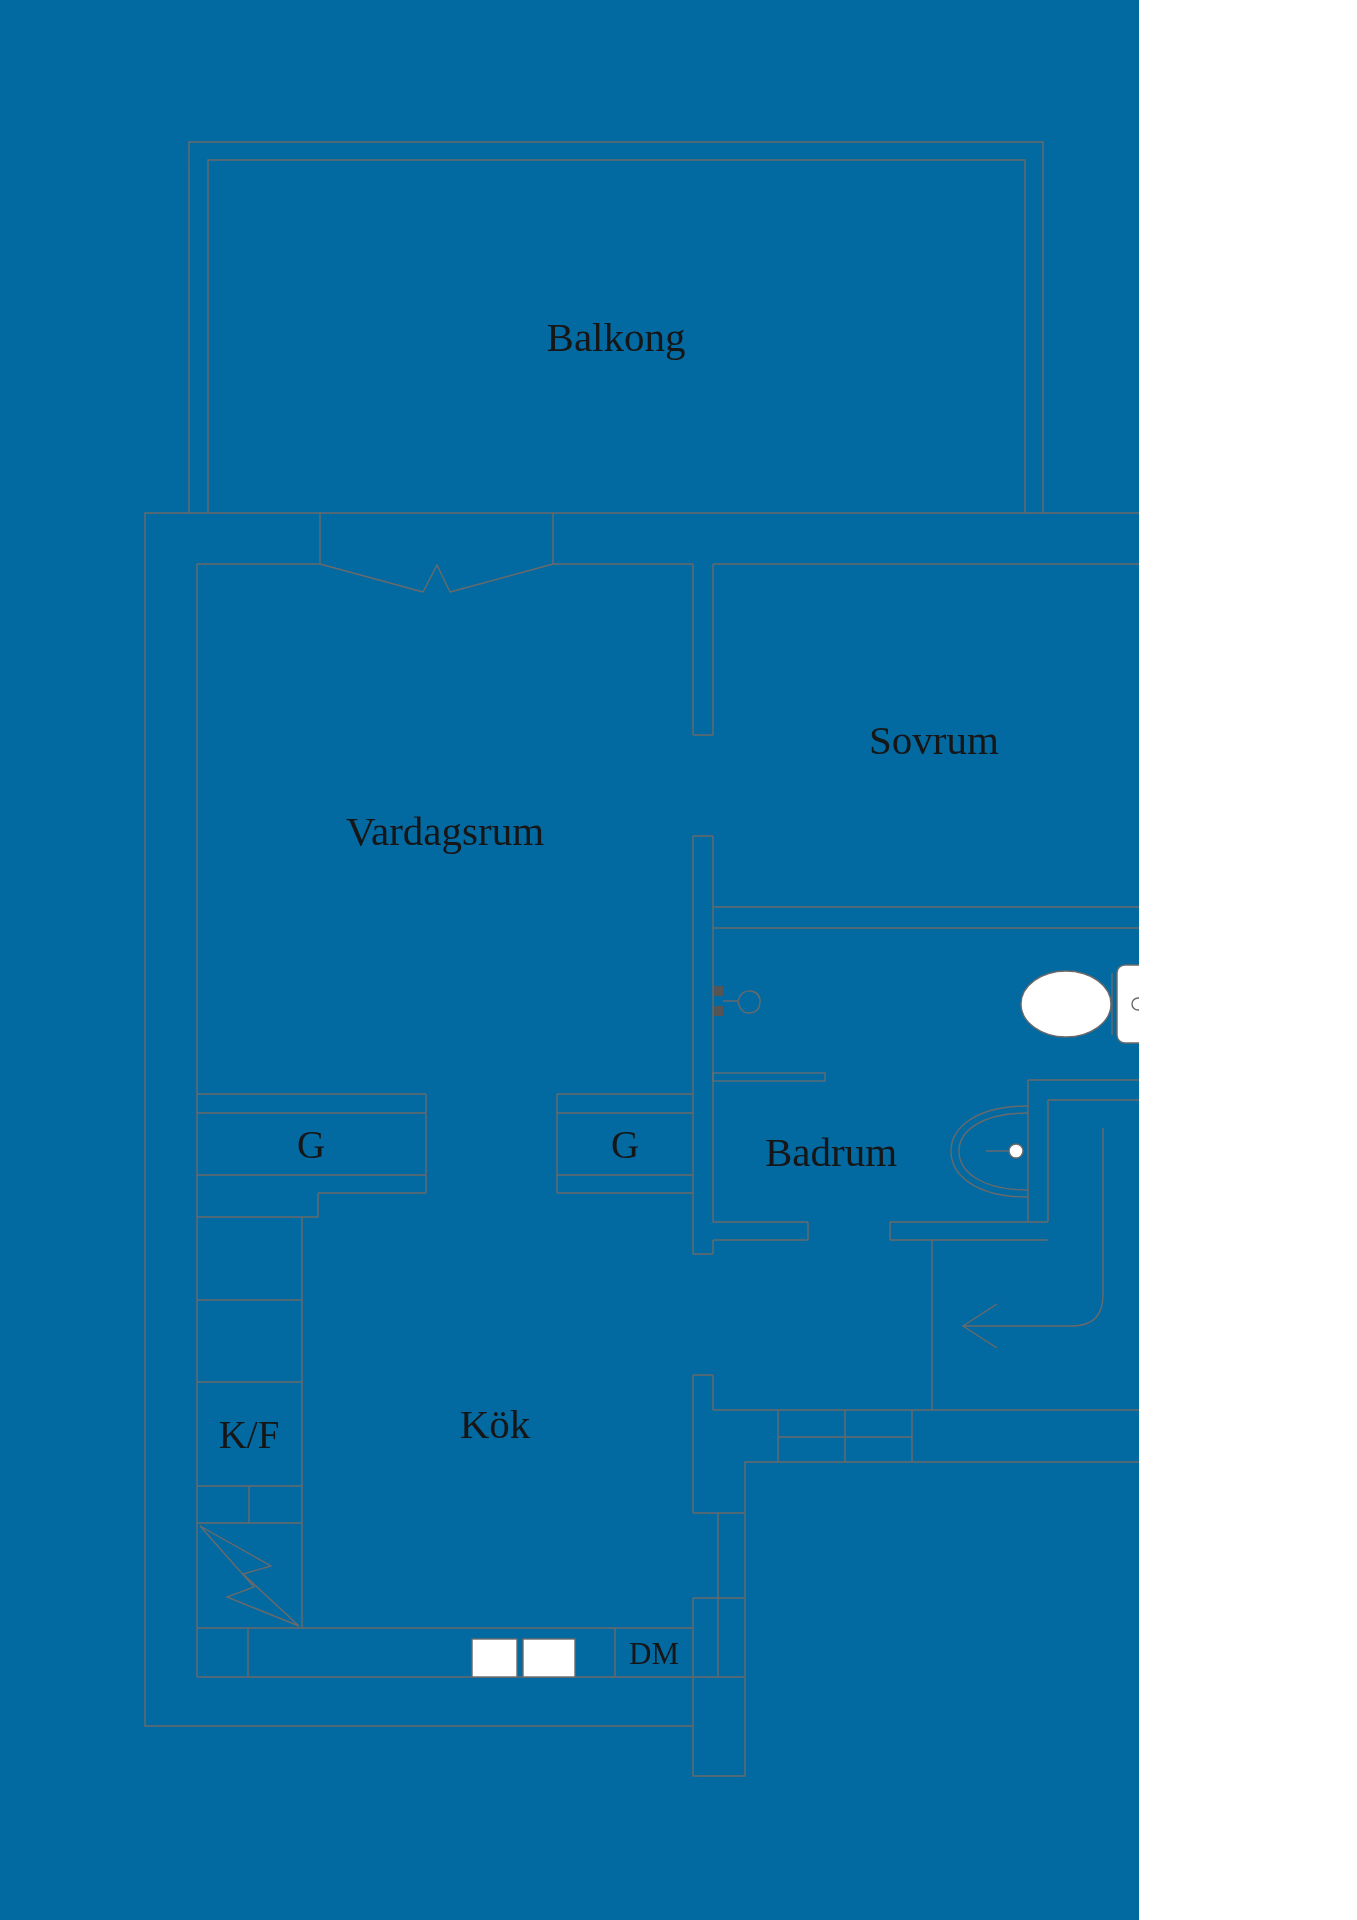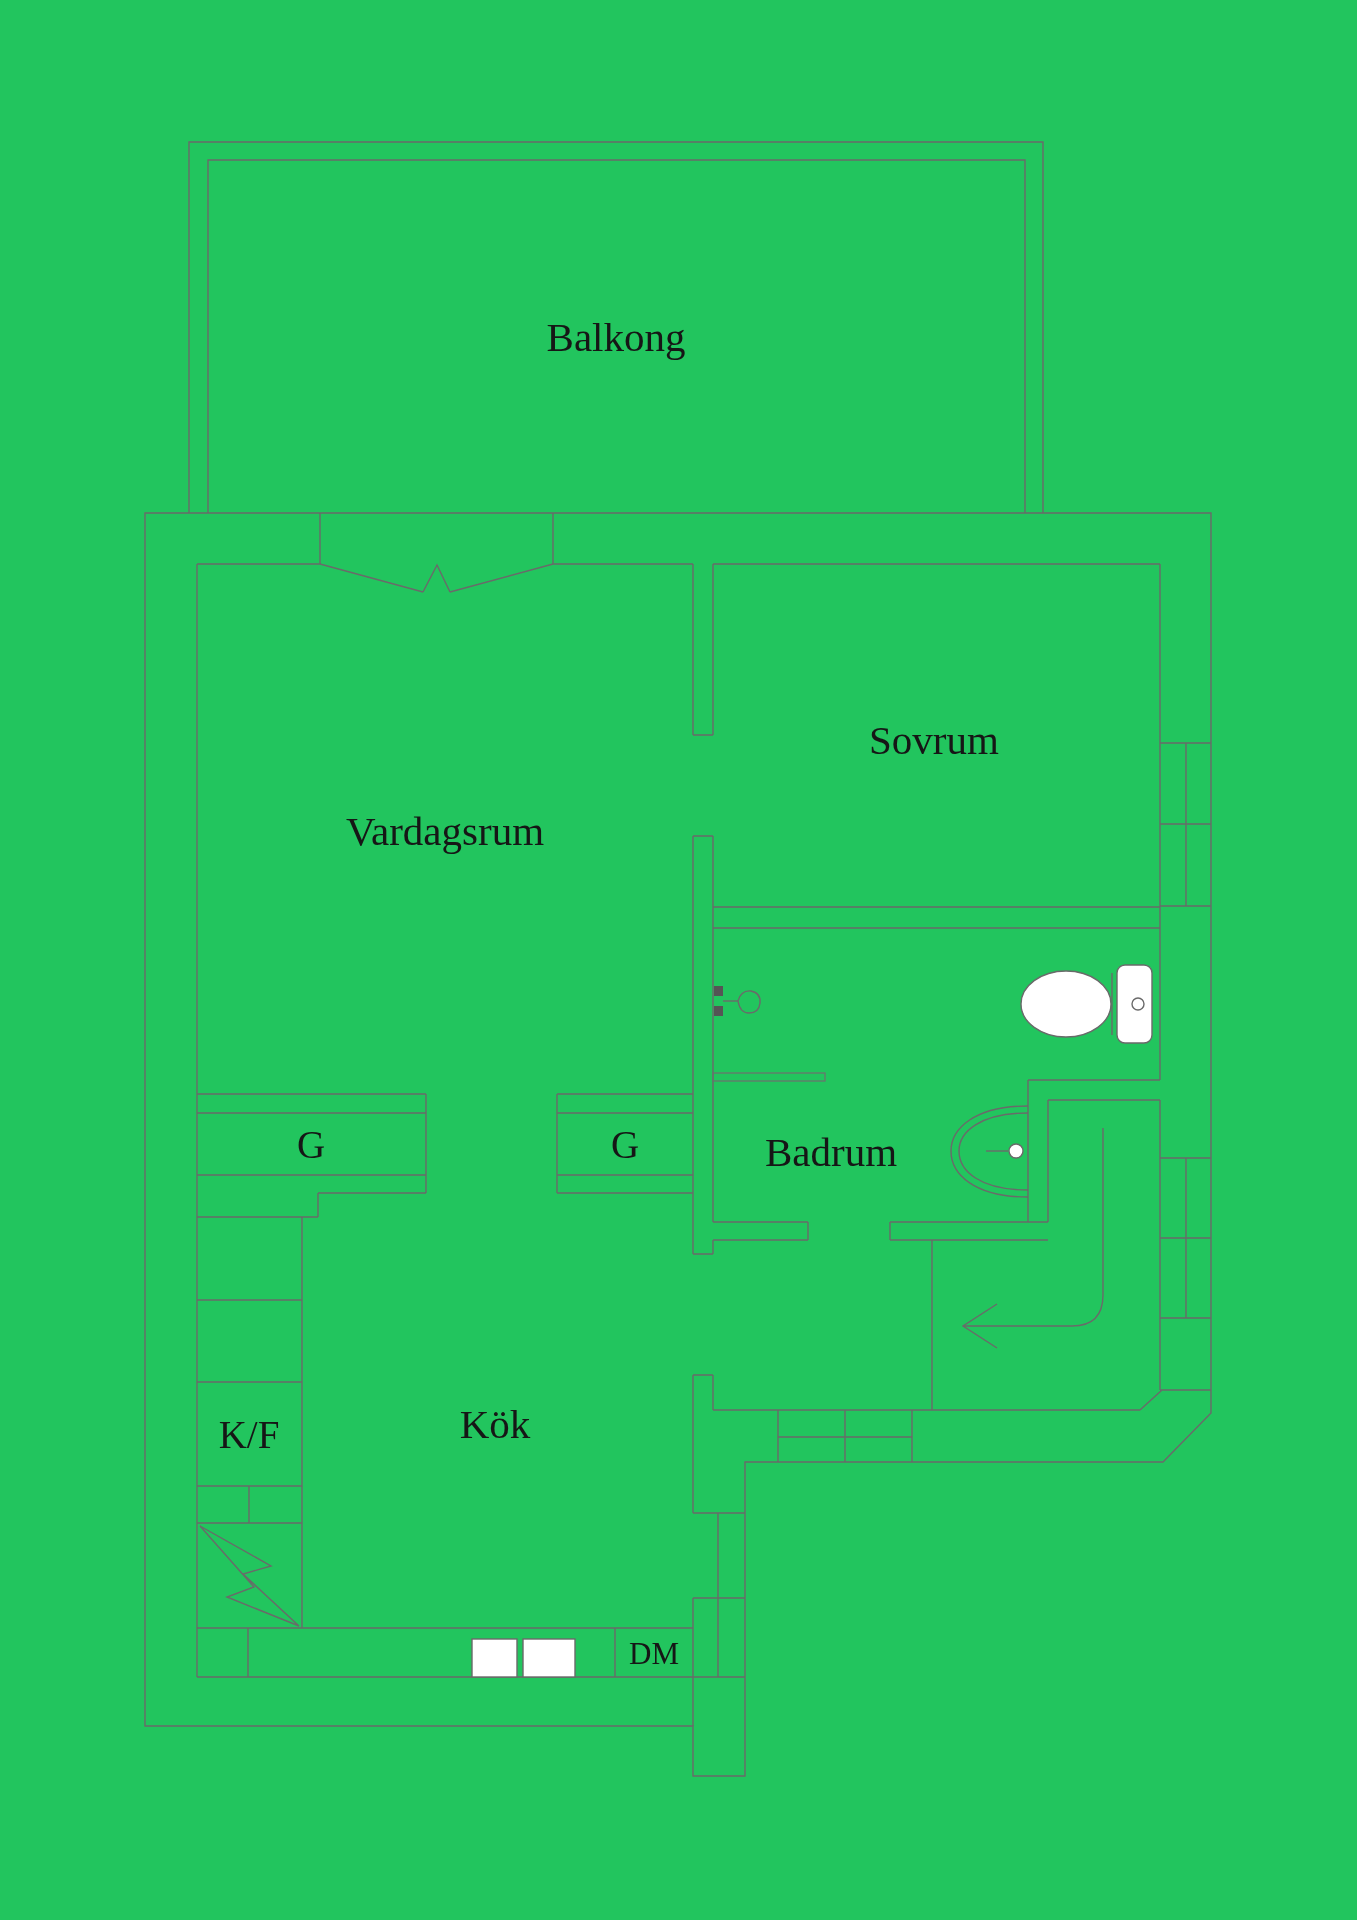--- a/index.html
+++ b/index.html
@@ -1,16 +1,16 @@
 <!DOCTYPE html>
 <html><head>
 <meta charset="utf-8">
 <style>
   html,body{margin:0;padding:0;background:#ffffff;}
-  .page{width:1357px;height:1920px;position:relative;background:#22c55e;overflow:hidden;}
+  .page{width:1139px;height:1920px;position:relative;background:#0369a1;overflow:hidden;}
   svg{display:block;}
   .wall{fill:none;stroke:#6a6a6a;stroke-width:1.4;stroke-linecap:butt;stroke-linejoin:miter;}
   .thin{fill:none;stroke:#6f6f6f;stroke-width:1.2;}
   .fixture{fill:#ffffff;stroke:#6a6a6a;stroke-width:1.4;}
   .fixture-line{fill:none;stroke:#6a6a6a;stroke-width:1.4;}
   .dark-dot{fill:#555555;stroke:none;}
   .room-label{font-family:"Liberation Serif","DejaVu Serif",serif;fill:#161616;text-anchor:middle;}
   .lbl-40{font-size:41px;}
   .lbl-38{font-size:39px;}
   .lbl-30{font-size:31px;}

